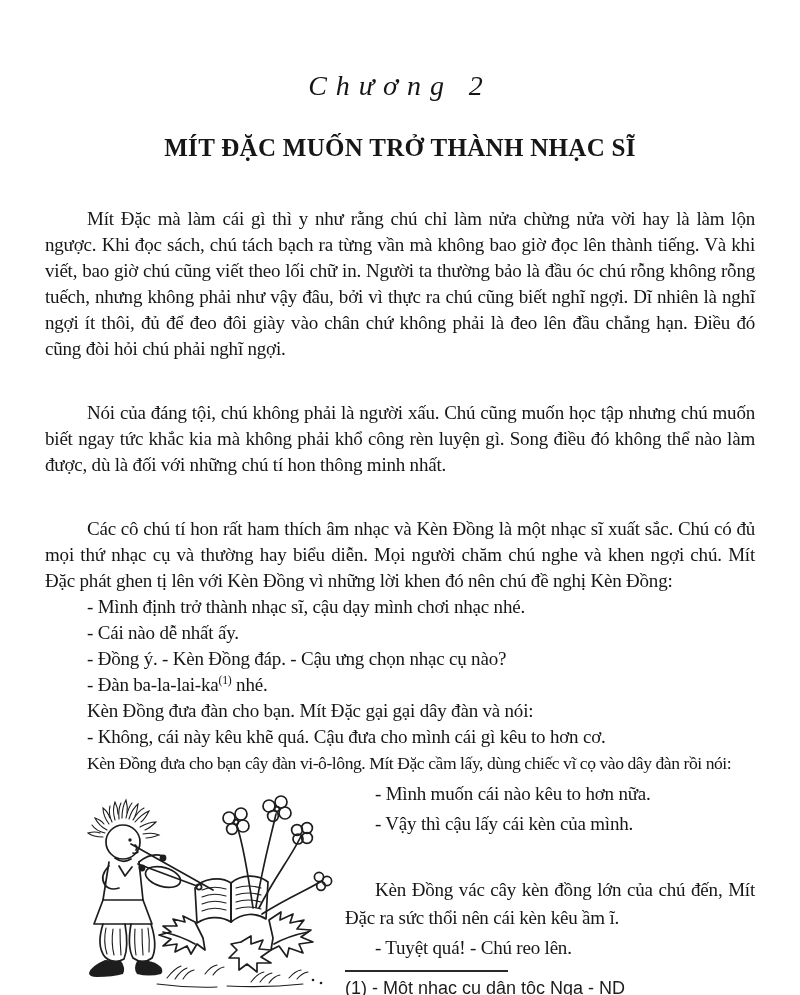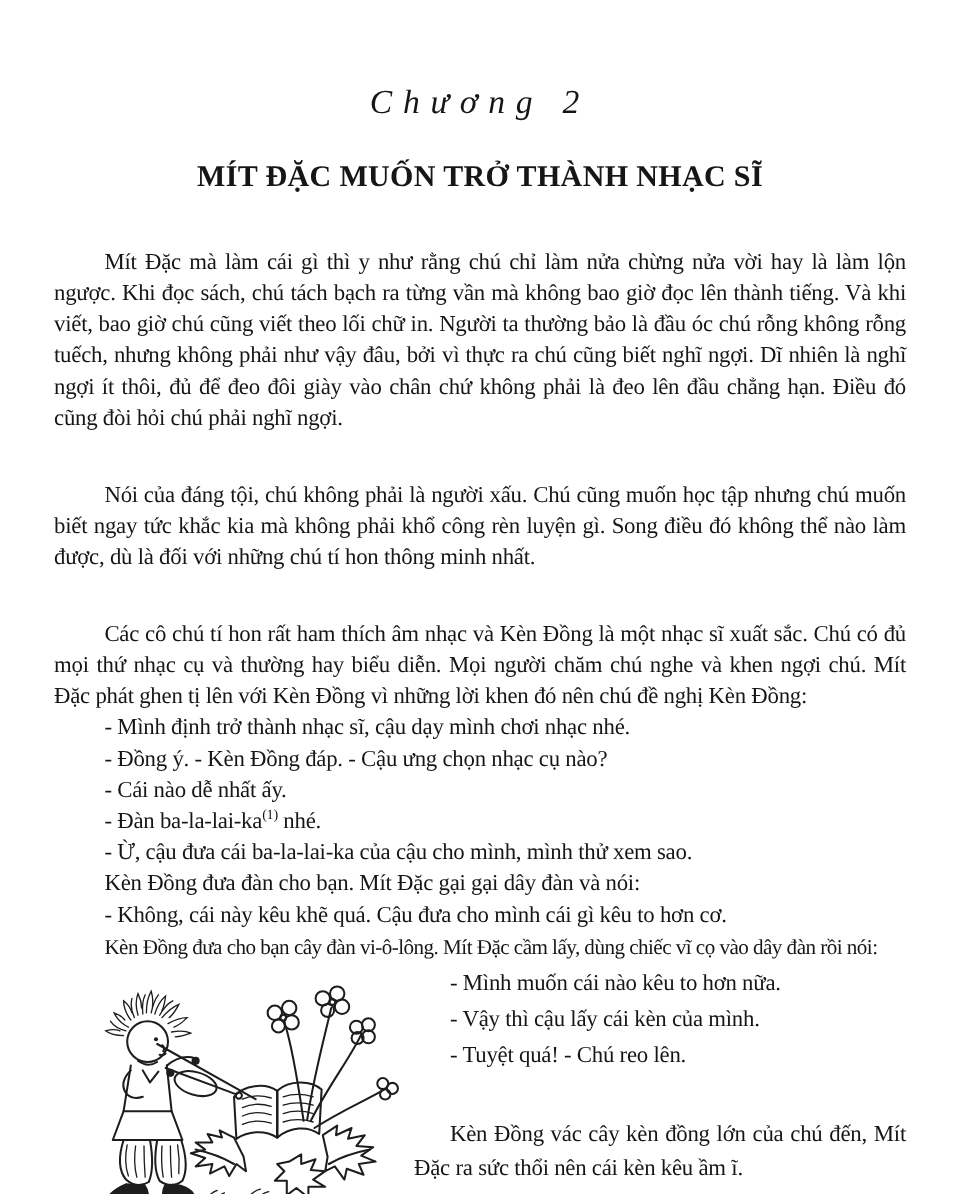--- a/index.html
+++ b/index.html
@@ -75,24 +75,23 @@
 
   <p class="chapter">Chương 2</p>
   <h1 class="title">MÍT ĐẶC MUỐN TRỞ THÀNH NHẠC SĨ</h1>
 
   <div class="bodytext">
 
     <p class="para justified">Mít Đặc mà làm cái gì thì y như rằng chú chỉ làm nửa chừng nửa vời hay là làm lộn ngược. Khi đọc sách, chú tách bạch ra từng vần mà không bao giờ đọc lên thành tiếng. Và khi viết, bao giờ chú cũng viết theo lối chữ in. Người ta thường bảo là đầu óc chú rỗng không rỗng tuếch, nhưng không phải như vậy đâu, bởi vì thực ra chú cũng biết nghĩ ngợi. Dĩ nhiên là nghĩ ngợi ít thôi, đủ để đeo đôi giày vào chân chứ không phải là đeo lên đầu chẳng hạn. Điều đó cũng đòi hỏi chú phải nghĩ ngợi.</p>
     <p class="para justified">Nói của đáng tội, chú không phải là người xấu. Chú cũng muốn học tập nhưng chú muốn biết ngay tức khắc kia mà không phải khổ công rèn luyện gì. Song điều đó không thể nào làm được, dù là đối với những chú tí hon thông minh nhất.</p>
     <p class="para justified">Các cô chú tí hon rất ham thích âm nhạc và Kèn Đồng là một nhạc sĩ xuất sắc. Chú có đủ mọi thứ nhạc cụ và thường hay biểu diễn. Mọi người chăm chú nghe và khen ngợi chú. Mít Đặc phát ghen tị lên với Kèn Đồng vì những lời khen đó nên chú đề nghị Kèn Đồng:</p>
     <p class="para">- Mình định trở thành nhạc sĩ, cậu dạy mình chơi nhạc nhé.</p>
+    <p class="para">- Cái nào dễ nhất ấy.</p>
     <p class="para">- Đồng ý. - Kèn Đồng đáp. - Cậu ưng chọn nhạc cụ nào?</p>
-    <p class="para">- Cái nào dễ nhất ấy.</p>
     <p class="para"><span>- Đàn ba-la-lai-ka</span><sup class="fn-ref">(1)</sup><span> nhé.</span></p>
-    <p class="para">- Ừ, cậu đưa cái ba-la-lai-ka của cậu cho mình, mình thử xem sao.</p>
     <p class="para">Kèn Đồng đưa đàn cho bạn. Mít Đặc gại gại dây đàn và nói:</p>
     <p class="para">- Không, cái này kêu khẽ quá. Cậu đưa cho mình cái gì kêu to hơn cơ.</p>
     <p class="para tight">Kèn Đồng đưa cho bạn cây đàn vi-ô-lông. Mít Đặc cầm lấy, dùng chiếc vĩ cọ vào dây đàn rồi nói:</p>
 
     <svg class="illustration" viewBox="0 0 290 208" xmlns="http://www.w3.org/2000/svg" aria-hidden="true">
 
       <g class="thin">
         <path d="M62,48 q-8,-4 -12,-12 q6,2 9,6"></path>
         <path d="M64,42 q-6,-8 -6,-16 q5,4 7,10"></path>
         <path d="M70,38 q-3,-10 0,-18 q3,6 3,12"></path>
@@ -217,22 +216,22 @@
         <path d="M244,196 q6,-7 12,-8 M252,197 q5,-6 11,-7"></path>
         <path d="M112,202 q30,4 60,3 M182,204 q40,2 76,-2"></path>
         <circle class="solid" cx="268" cy="198" r="1.3"></circle>
           <circle class="solid" cx="276" cy="201" r="1.3"></circle>
       </g>
     </svg>
 
     <div class="wrapped">
       <p class="para first">- Mình muốn cái nào kêu to hơn nữa.</p>
       <p class="para">- Vậy thì cậu lấy cái kèn của mình.</p>
+      <p class="para justified">Kèn Đồng vác cây kèn đồng lớn của chú đến, Mít Đặc ra sức thổi nên cái kèn kêu ầm ĩ.</p>
       <p class="para">- Tuyệt quá! - Chú reo lên.</p>
-      <p class="para justified">Kèn Đồng vác cây kèn đồng lớn của chú đến, Mít Đặc ra sức thổi nên cái kèn kêu ầm ĩ.</p>
 
       <div class="footnote">
         <div class="footnote-rule"></div>
         <div class="footnote-text">(1) - Một nhạc cụ dân tộc Nga - ND</div>
       </div>
     </div>
 
   </div>
 </div>
 

